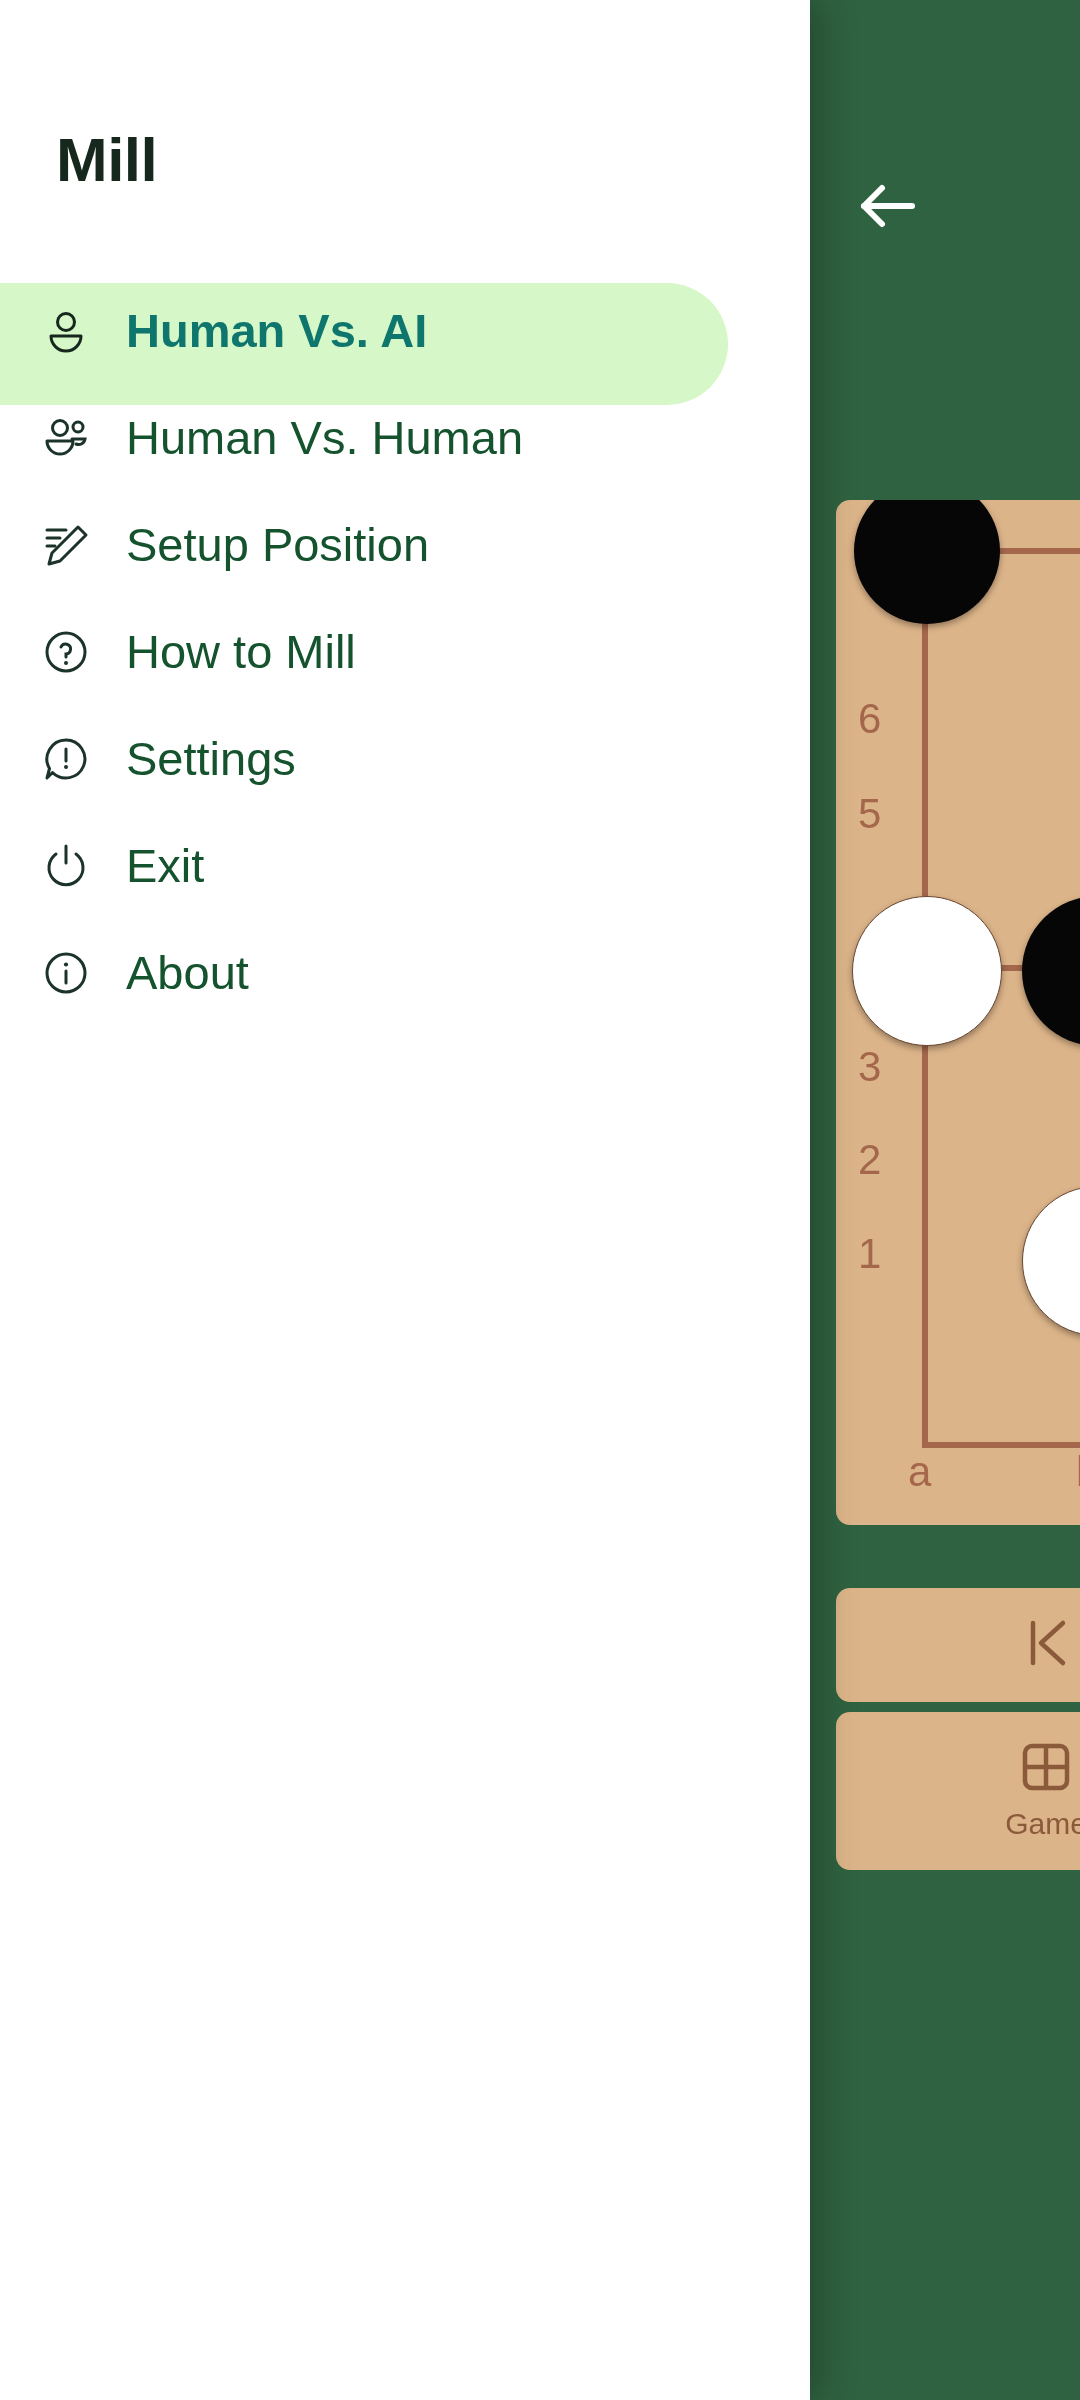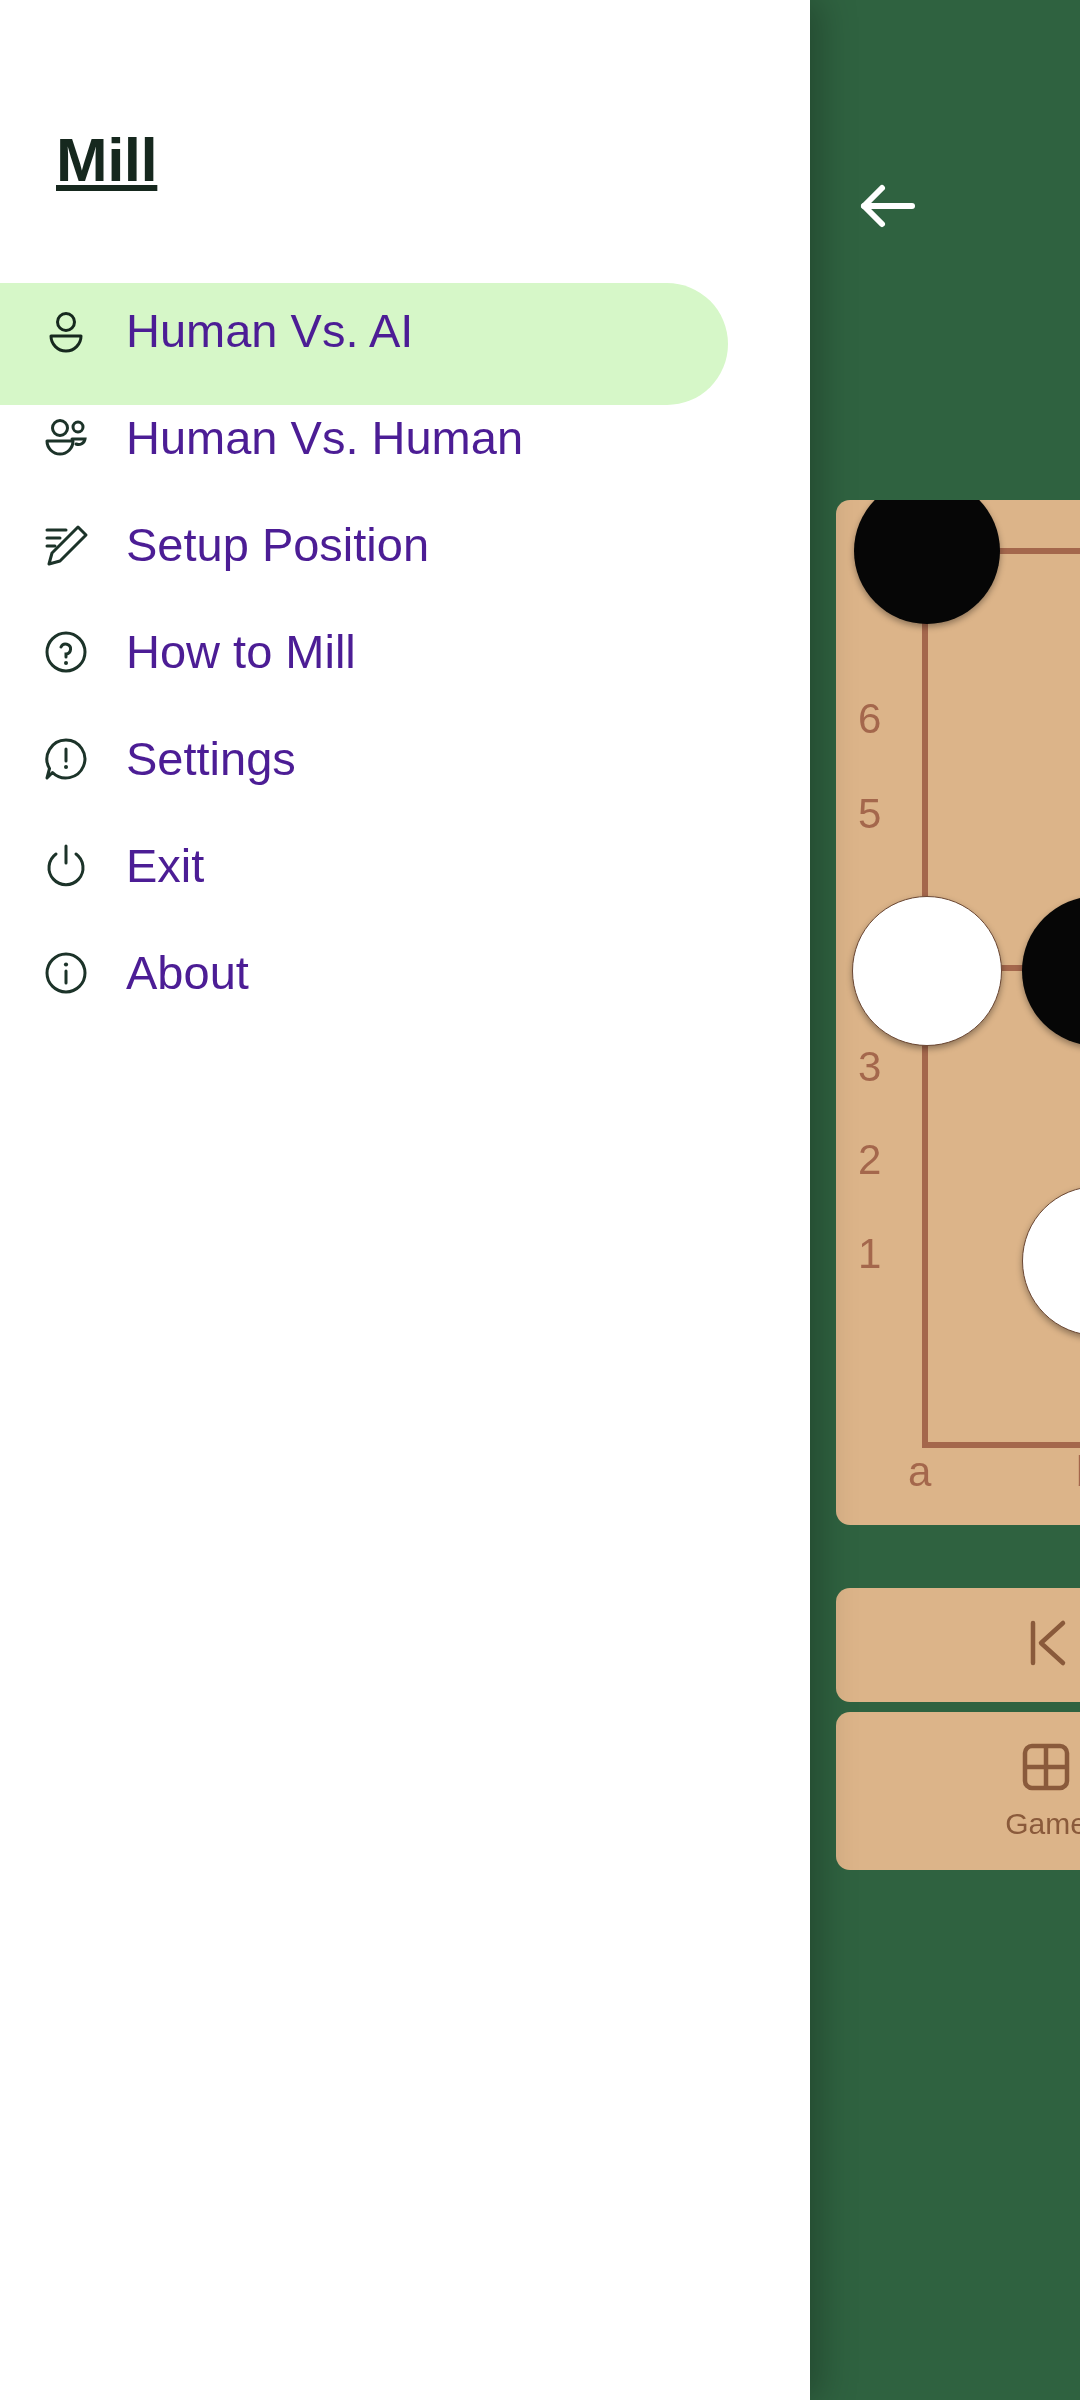--- a/index.html
+++ b/index.html
@@ -64,21 +64,21 @@
   #drawer{
     position:absolute; left:0; top:0;
     width:810px; height:2400px;
     background:#FFFFFF;
     box-shadow:10px 0 34px rgba(0,0,0,0.26);
     z-index:5;
   }
   #drawer-title{
     position:absolute; left:56px; top:124px;
     font-size:62px; font-weight:bold;
-    color:#16281E; letter-spacing:-0.5px;text-decoration:underline;
+    color:#16281E; letter-spacing:-0.5px;
   }
   #menu{ position:absolute; left:0; top:277px; width:810px; }
 
   .menu-item{
     position:relative;
     height:107px;
     display:flex; align-items:center;
     padding-left:38px;
     cursor:pointer;
   }
@@ -93,24 +93,24 @@
   .menu-item .icon{
     position:relative; z-index:1;
     width:56px; height:56px;
     display:flex; align-items:center; justify-content:center;
     flex:0 0 56px;
   }
   .menu-item .label{
     position:relative; z-index:1;
     margin-left:32px;
     font-size:47px;
-    color:#4c1d95;
+    color:#14532d;
     white-space:nowrap;
   }
-  .menu-item.selected .label{ font-weight:normal; color:#4c1d95;text-align:center; }
+  .menu-item.selected .label{ font-weight:bold; color:#0f766e;text-align:center; }
   .menu-item svg{ display:block; }
 </style>
 </head>
 <body>
 
 <div id="game-panel">
 
   <div id="back-button">
     <span>
       <svg width="60" height="46" viewBox="0 0 60 46">

